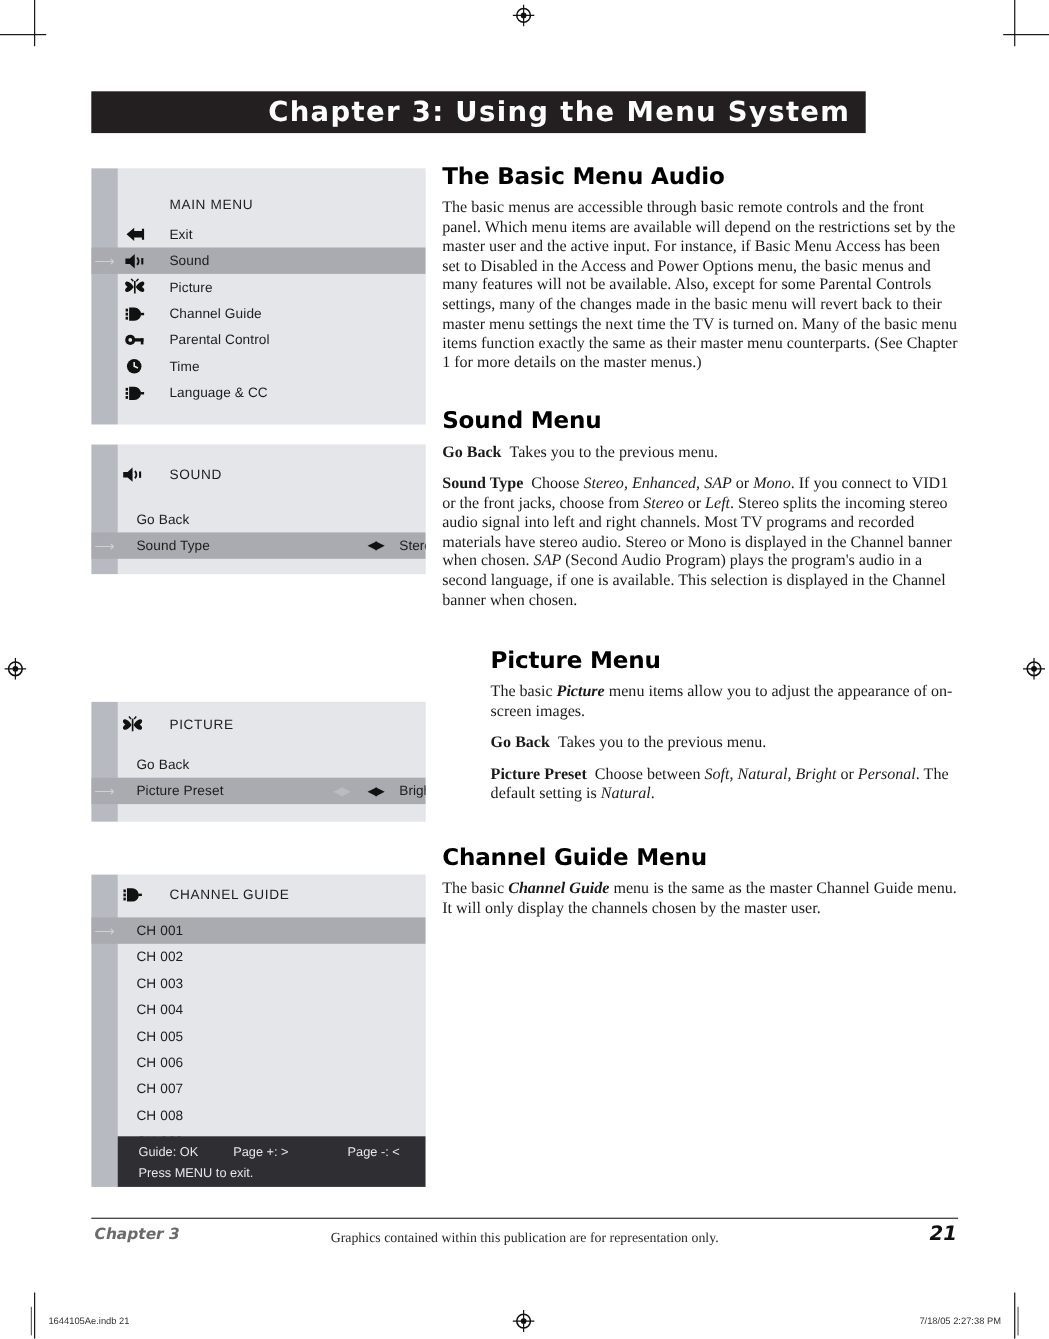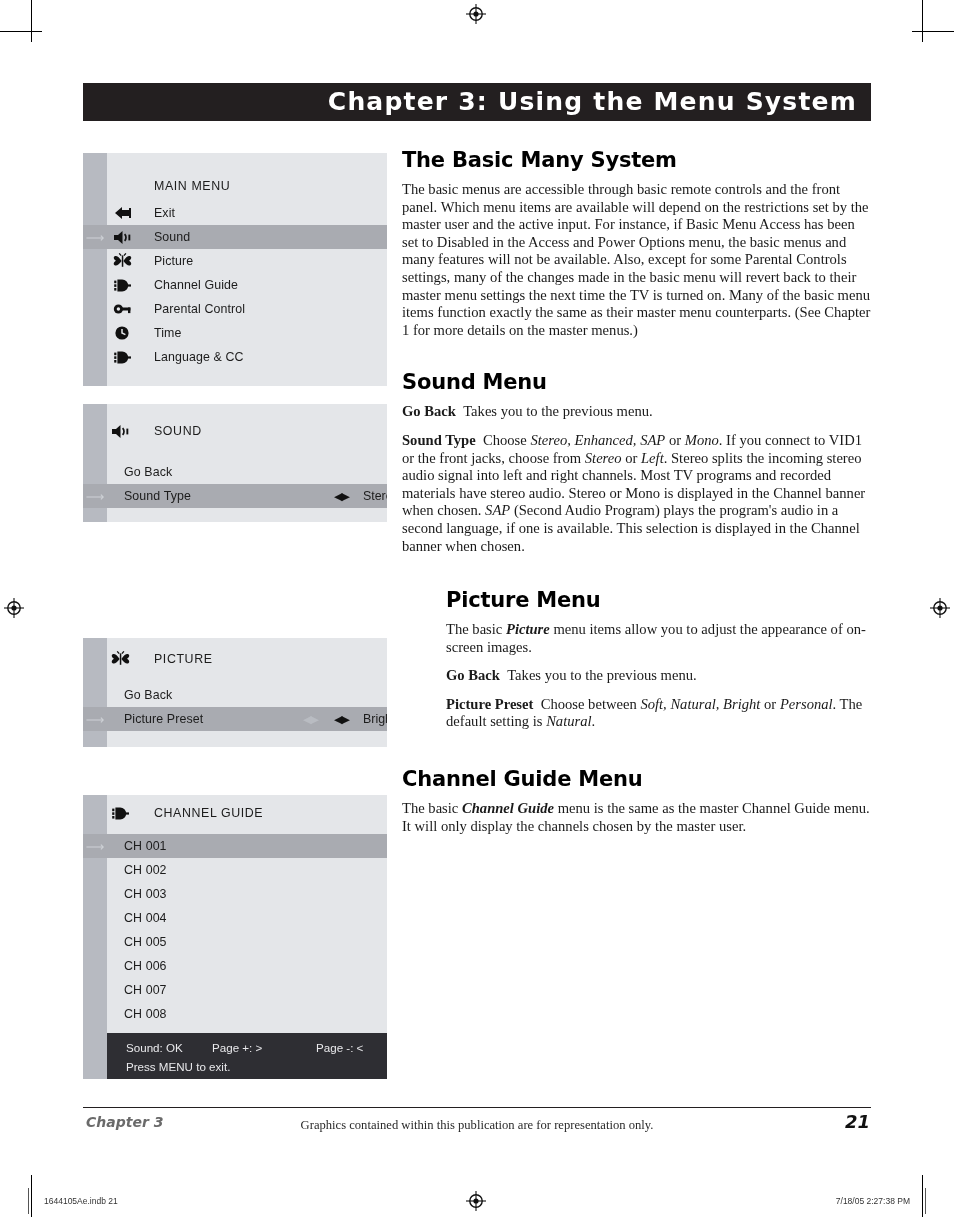--- a/index.html
+++ b/index.html
@@ -24,21 +24,21 @@
     position: absolute;
     width: 20px; height: 20px;
   }
   .reg svg { display: block; }
 
   
   .chapter-bar {
     position: absolute;
     left: 83px;
     top: 83px;
-    width: 788px;
+    width: 704px;
     height: 38px;
     background: #231f20;
   }
   .chapter-bar-title {
     position: absolute;
     right: 14px;
     top: 50%;
     transform: translateY(-52%);
     color: #ffffff;
     font-family: "DejaVu Sans", sans-serif;
@@ -485,31 +485,31 @@
     <div class="row">
       <div class="lbl noicon">CH 009</div>
     </div>
     <div class="row">
       <div class="lbl noicon">CH 010</div>
     </div>
 
   </div>
 
   <div class="cg-footer">
-    <div class="l1">Sound: OK</div>
+    <div class="l1">Guide: OK</div>
     <div class="c2">Page +: &gt;</div>
     <div class="c3">Page -: &lt;</div>
     <div class="l2">Press MENU to exit.</div>
   </div>
 </div>
 
 <div class="content">
 
   <div class="block">
-    <h2 class="section-title">The Basic Many System</h2>
+    <h2 class="section-title">The Basic Menu Audio</h2>
     <p class="body">The basic menus are accessible through basic remote controls and the front panel. Which menu items are available will depend on the restrictions set by the master user and the active input. For instance, if Basic Menu Access has been set to Disabled in the Access and Power Options menu, the basic menus and many features will not be available. Also, except for some Parental Controls settings, many of the changes made in the basic menu will revert back to their master menu settings the next time the TV is turned on. Many of the basic menu items function exactly the same as their master menu counterparts. (See Chapter 1 for more details on the master menus.)</p>
   </div>
 
   <div class="block sp-sound">
     <h2 class="section-title">Sound Menu</h2>
     <p class="body">
       <span class="lead">Go Back</span>&nbsp;&nbsp;<span>Takes you to the previous menu.</span>
     </p>
     <p class="body">
       <span class="lead">Sound Type</span>&nbsp;&nbsp;<span>Choose </span><span class="it">Stereo, Enhanced, SAP</span><span> or </span><span class="it">Mono</span><span>. If you connect to VID1 or the front jacks, choose from </span><span class="it">Stereo</span><span> or </span><span class="it">Left</span><span>. Stereo splits the incoming stereo audio signal into left and right channels. Most TV programs and recorded materials have stereo audio. Stereo or Mono is displayed in the Channel banner when chosen. </span><span class="it">SAP</span><span> (Second Audio Program) plays the program's audio in a second language, if one is available. This selection is displayed in the Channel banner when chosen.</span>

